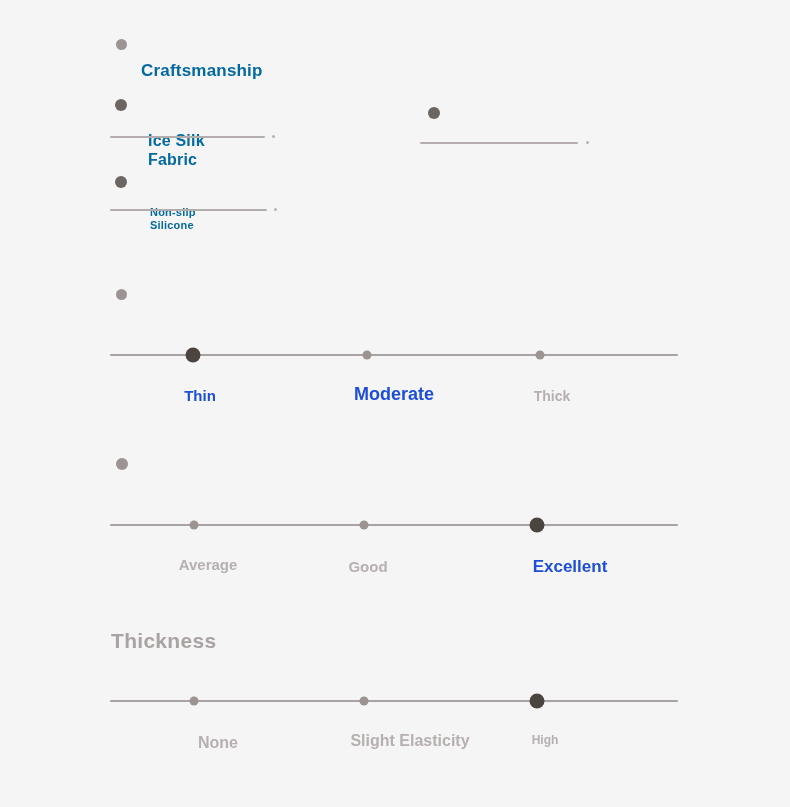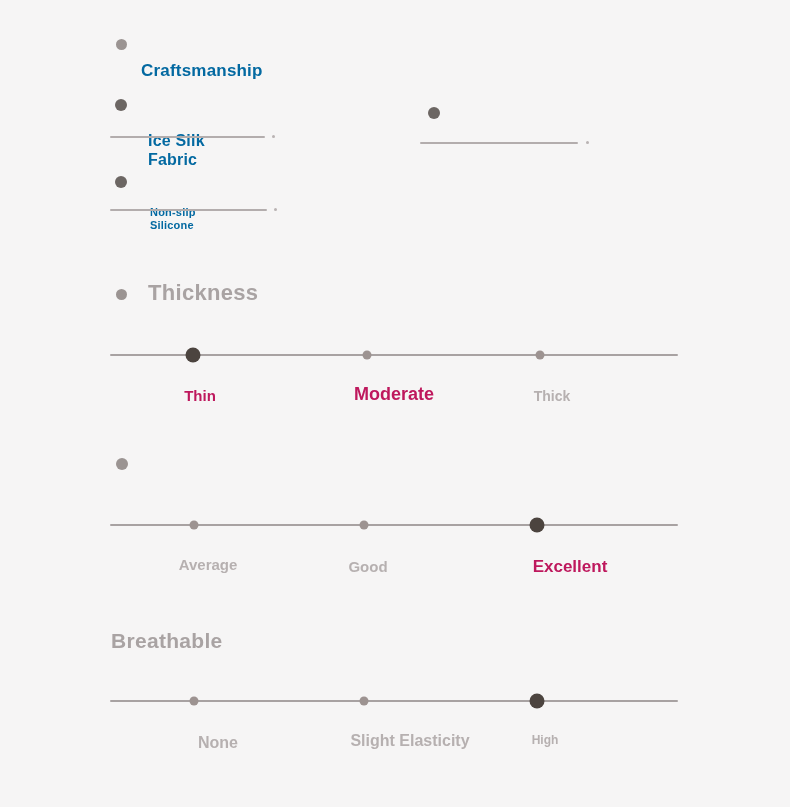--- a/index.html
+++ b/index.html
@@ -79,21 +79,21 @@
   .slider-dot.active {
     background: #4c443f;
   }
   .slider-label {
     position: absolute;
     font-weight: bold;
     color: #b6b0b0;
     white-space: nowrap;
     transform: translateX(-50%);
   }
-  .slider-label.emph { color: #be185d; }
+  .slider-label.emph { color: #1d4ed8; }
 </style>
 </head>
 <body>
 
 <div class="canvas">
 
   <div class="bullet light" style="left:116px; top:39px; width:11px; height:11px;"></div>
   <div class="feat-label" style="left:141px; top:25px; font-size:17px;">Craftsmanship</div>
 
   <div class="bullet" style="left:115px; top:99px; width:12px; height:12px;"></div>
@@ -106,21 +106,20 @@
   <div class="feat-label" style="left:150px; top:170px; font-size:11px; ">Non-slip
 Silicone</div>
   <div class="feat-underline" style="left:110px; top:209px; width:157px;"></div>
   <div class="feat-dot" style="left:274px; top:208px;"></div>
 
   <div class="bullet" style="left:428px; top:107px; width:12px; height:12px;"></div>
   <div class="feat-underline" style="left:420px; top:142px; width:158px;"></div>
   <div class="feat-dot" style="left:586px; top:141px;"></div>
 
   <div class="bullet light" style="left:116px; top:289px; width:11px; height:11px;"></div>
-  <div class="section-heading" style="left:148px; top:280px; font-size:22px;">Thickness</div>
 
   <div class="slider-track" style="left:110px; top:354px; width:568px;"></div>
 
   <div class="slider-dot active" style="left:193px; top:355px; width:15px; height:15px;"></div>
   <div class="slider-dot" style="left:367px; top:355px; width:9px; height:9px;"></div>
   <div class="slider-dot" style="left:540px; top:355px; width:9px; height:9px;"></div>
 
   <div class="slider-label emph" style="left:200px; top:387px; font-size:15px;">Thin</div>
   <div class="slider-label emph" style="left:394px; top:384px; font-size:18px;">Moderate</div>
   <div class="slider-label" style="left:552px; top:388px; font-size:14px;">Thick</div>
@@ -130,21 +129,21 @@
   <div class="slider-track" style="left:110px; top:524px; width:568px;"></div>
 
   <div class="slider-dot" style="left:194px; top:525px; width:9px; height:9px;"></div>
   <div class="slider-dot" style="left:364px; top:525px; width:9px; height:9px;"></div>
   <div class="slider-dot active" style="left:537px; top:525px; width:15px; height:15px;"></div>
 
   <div class="slider-label" style="left:208px; top:556px; font-size:15px;">Average</div>
   <div class="slider-label" style="left:368px; top:558px; font-size:15px;">Good</div>
   <div class="slider-label emph" style="left:570px; top:557px; font-size:17px;">Excellent</div>
 
-  <div class="section-heading" style="left:111px; top:629px; font-size:21px;">Breathable</div>
+  <div class="section-heading" style="left:111px; top:629px; font-size:21px;">Thickness</div>
 
   <div class="slider-track" style="left:110px; top:700px; width:568px;"></div>
 
   <div class="slider-dot" style="left:194px; top:701px; width:9px; height:9px;"></div>
   <div class="slider-dot" style="left:364px; top:701px; width:9px; height:9px;"></div>
   <div class="slider-dot active" style="left:537px; top:701px; width:15px; height:15px;"></div>
 
   <div class="slider-label" style="left:218px; top:734px; font-size:16px;">None</div>
   <div class="slider-label" style="left:410px; top:732px; font-size:16px;">Slight Elasticity</div>
   <div class="slider-label" style="left:545px; top:733px; font-size:12px;">High</div>

